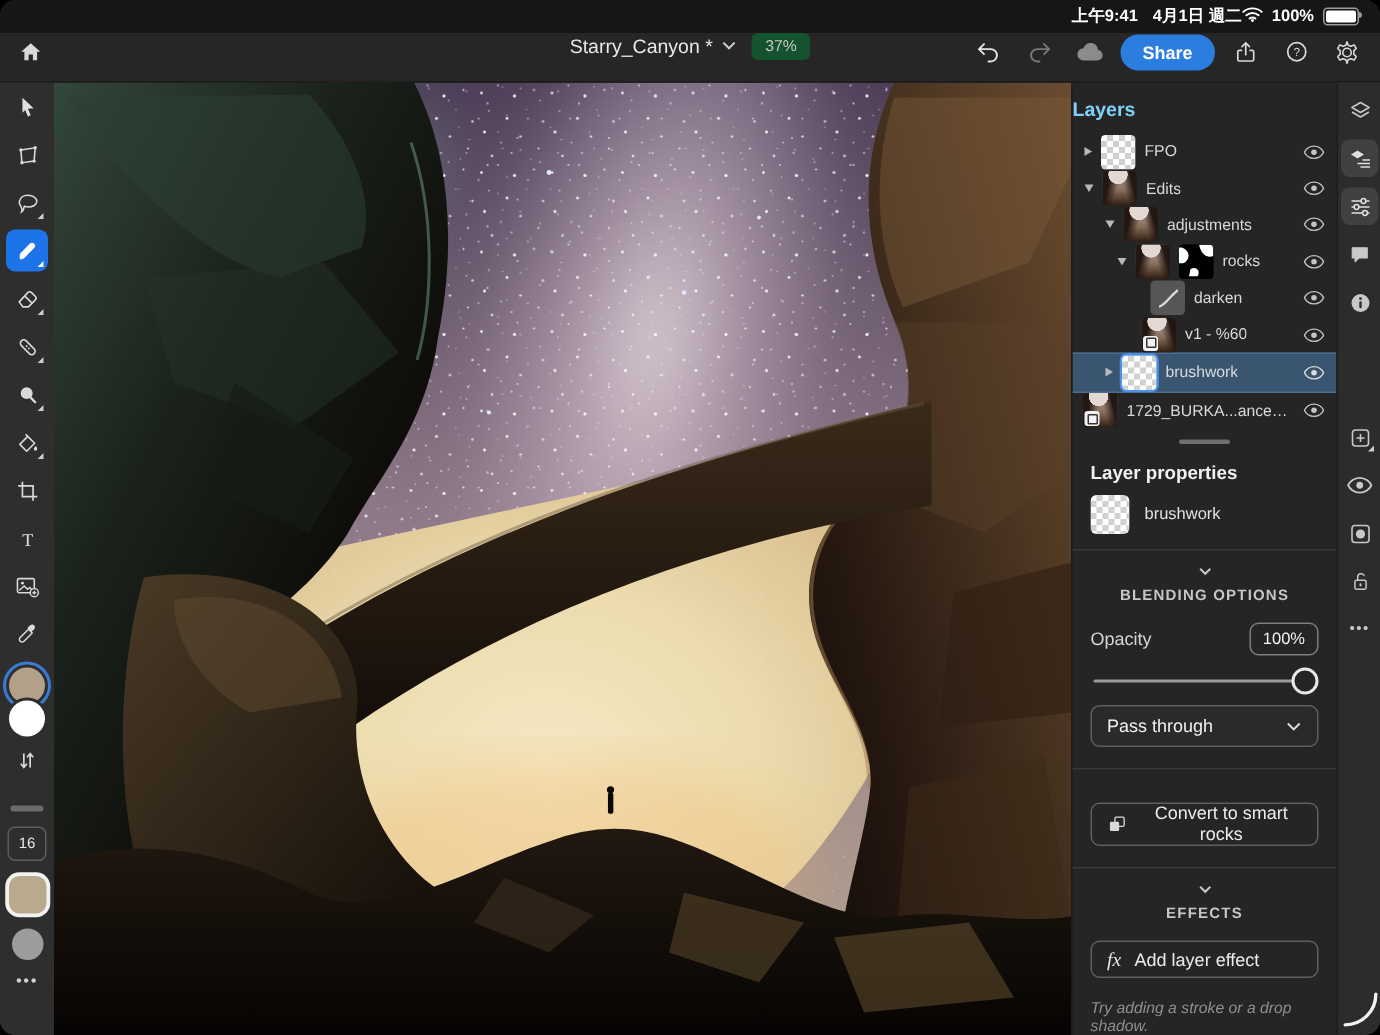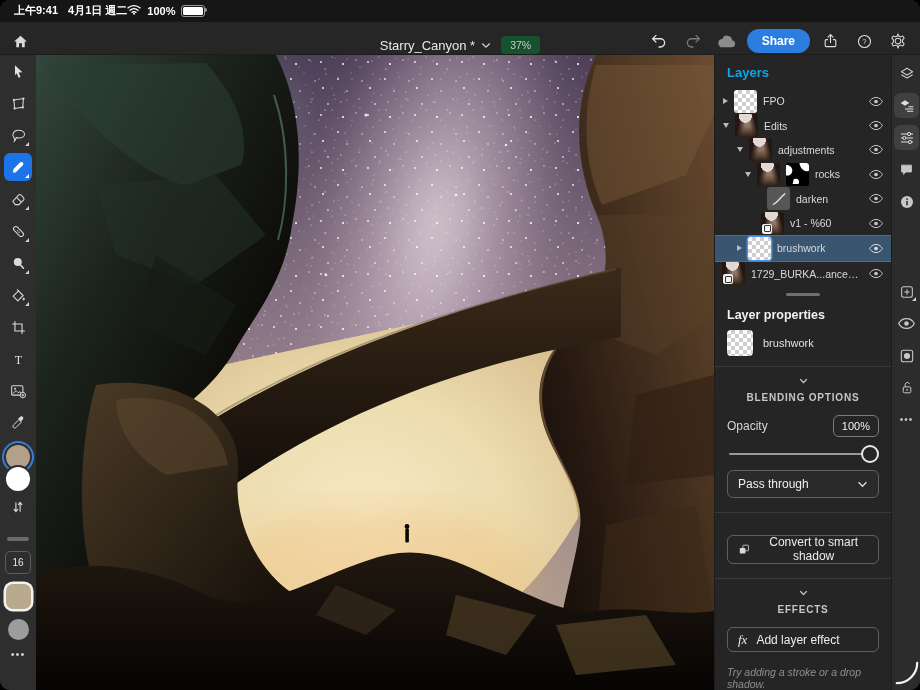--- a/index.html
+++ b/index.html
@@ -1,28 +1,28 @@
 <!DOCTYPE html>
 <html><head>
 <meta charset="utf-8">
 <style>
   html,body{margin:0;padding:0;background:#000;}
   body{width:920px;height:690px;font-family:"Liberation Sans",sans-serif;-webkit-font-smoothing:antialiased;}
   .app{width:920px;height:690px;border-radius:10px;overflow:hidden;background:#262626;display:flex;flex-direction:column;}
 
   
-  .statusbar{height:22px;background:#161616;display:flex;align-items:center;justify-content:flex-start;padding:0 14px;color:#fff;font-size:11px;font-weight:700;}
+  .statusbar{height:22px;background:#161616;display:flex;align-items:center;justify-content:flex-end;padding:0 14px;color:#fff;font-size:11px;font-weight:700;}
   .sb-left{display:flex;gap:10px;}
   .sb-right{display:flex;align-items:center;gap:6px;}
   .batt{width:22px;height:10px;border:1px solid #9a9a9a;border-radius:3px;position:relative;}
   .batt .fill{position:absolute;inset:1px;background:#fff;border-radius:1.5px;}
   .batt:after{content:"";position:absolute;right:-3px;top:2.5px;width:2px;height:4px;background:#9a9a9a;border-radius:0 2px 2px 0;}
 
   
-  .header{height:33px;background:#262626;display:flex;align-items:flex-end;position:relative;border-bottom:1px solid #1c1c1c;}
+  .header{height:33px;background:#262626;display:flex;align-items:flex-start;position:relative;border-bottom:1px solid #1c1c1c;}
   .hbtn{width:28px;height:26px;display:flex;align-items:center;justify-content:center;border-radius:5px;}
   .header-left{position:absolute;left:6px;display:flex;}
   .header-center{margin:0 auto;display:flex;align-items:center;gap:10px;}
   .doc-title{color:#e8e8e8;font-size:13px;display:flex;align-items:center;gap:6px;}
   .zoom-badge{background:#14532d;color:#c9c9c9;font-size:10.5px;padding:3px 9px;border-radius:4px;}
   .header-right{position:absolute;right:8px;display:flex;align-items:center;gap:6px;}
   .share-btn{background:#2b7de0;color:#fff;font-size:12px;font-weight:700;padding:5px 15px;border-radius:14px;border:none;}
 
   
   .main{flex:1;display:flex;height:635px;}
@@ -41,21 +41,21 @@
   .size-badge{width:24px;height:21px;border:1px solid #5d5d5d;border-radius:5px;color:#e8e8e8;font-size:10px;display:flex;align-items:center;justify-content:center;margin-bottom:10px;flex-shrink:0;}
   .swatch{width:25px;height:25px;border-radius:7px;background:#b9a98d;box-shadow:0 0 0 2.5px #f2f2f2;margin-bottom:10px;flex-shrink:0;}
   .round-swatch{width:21px;height:21px;border-radius:50%;background:#9c9c9c;margin-bottom:8px;flex-shrink:0;}
   .tb-more{color:#cfcfcf;font-size:11px;letter-spacing:1px;flex-shrink:0;}
 
   
   .canvas{width:678px;height:635px;background:#000;flex-shrink:0;}
 
   
   .panel{width:176px;background:#252526;flex-shrink:0;display:flex;flex-direction:column;padding-top:10px;overflow:hidden;border-left:1px solid #1c1c1c;}
-  .panel-title{color:#0ea5e9;font-size:13px;font-weight:700;padding:0 0 9px 12px;}
+  .panel-title{color:#7dd3fc;font-size:13px;font-weight:700;padding:0 0 9px 0;}
   .lrow{height:29px;display:flex;align-items:center;gap:6px;color:#d9d9d9;font-size:10.5px;padding-right:8px;}
   .lrow.selected{background:#3a5570;border-top:1px solid #4a6d92;border-bottom:1px solid #4a6d92;}
   .chev{width:0;height:0;flex-shrink:0;}
   .chev.right{border-top:3.5px solid transparent;border-bottom:3.5px solid transparent;border-left:5px solid #b9b9b9;}
   .chev.down{border-left:3.5px solid transparent;border-right:3.5px solid transparent;border-top:5px solid #b9b9b9;}
   .thumb{width:23px;height:23px;border-radius:3px;flex-shrink:0;position:relative;overflow:hidden;}
   .thumb.checker,.prop-thumb{background-color:#fff;background-image:linear-gradient(45deg,#cfcfcf 25%,transparent 25%,transparent 75%,#cfcfcf 75%),linear-gradient(45deg,#cfcfcf 25%,transparent 25%,transparent 75%,#cfcfcf 75%);background-size:8px 8px;background-position:0 0,4px 4px;}
   .thumb.blue-border{box-shadow:0 0 0 1.5px #4a94e8;}
   .thumb.photo{background-image:radial-gradient(circle at 45% 10%,#e3d8d2 0 26%,transparent 27%),linear-gradient(105deg,#241712 22%,rgba(0,0,0,0) 45%),linear-gradient(255deg,#241712 18%,rgba(0,0,0,0) 40%),linear-gradient(#b4a3a2 0%,#8a6f5c 55%,#2e1e12 100%);}
   .thumb.curves{background:#565656;display:flex;align-items:center;justify-content:center;}
@@ -546,21 +546,21 @@
           </svg>
       </div>
 
       <div class="divider"></div>
 
       <button class="panel-btn">
         <svg width="15" height="15" viewBox="0 0 24 24">
             <rect x="3.5" y="9" width="11" height="11" rx="1.5" fill="#d9d9d9"></rect>
             <rect x="9.5" y="3.5" width="11" height="11" rx="1.5" fill="none" stroke="#d9d9d9" stroke-width="1.6"></rect>
           </svg>
-        <span>Convert to smart shadow</span>
+        <span>Convert to smart rocks</span>
       </button>
 
       <div class="divider"></div>
 
       <div class="sec-head">
         <svg width="9" height="6" viewBox="0 0 12 8">
             <path d="M1.5 1.5 L6 6 L10.5 1.5" fill="none" stroke="#c6c6c6" stroke-width="1.8"></path>
           </svg>
         <span>EFFECTS</span>
       </div>

